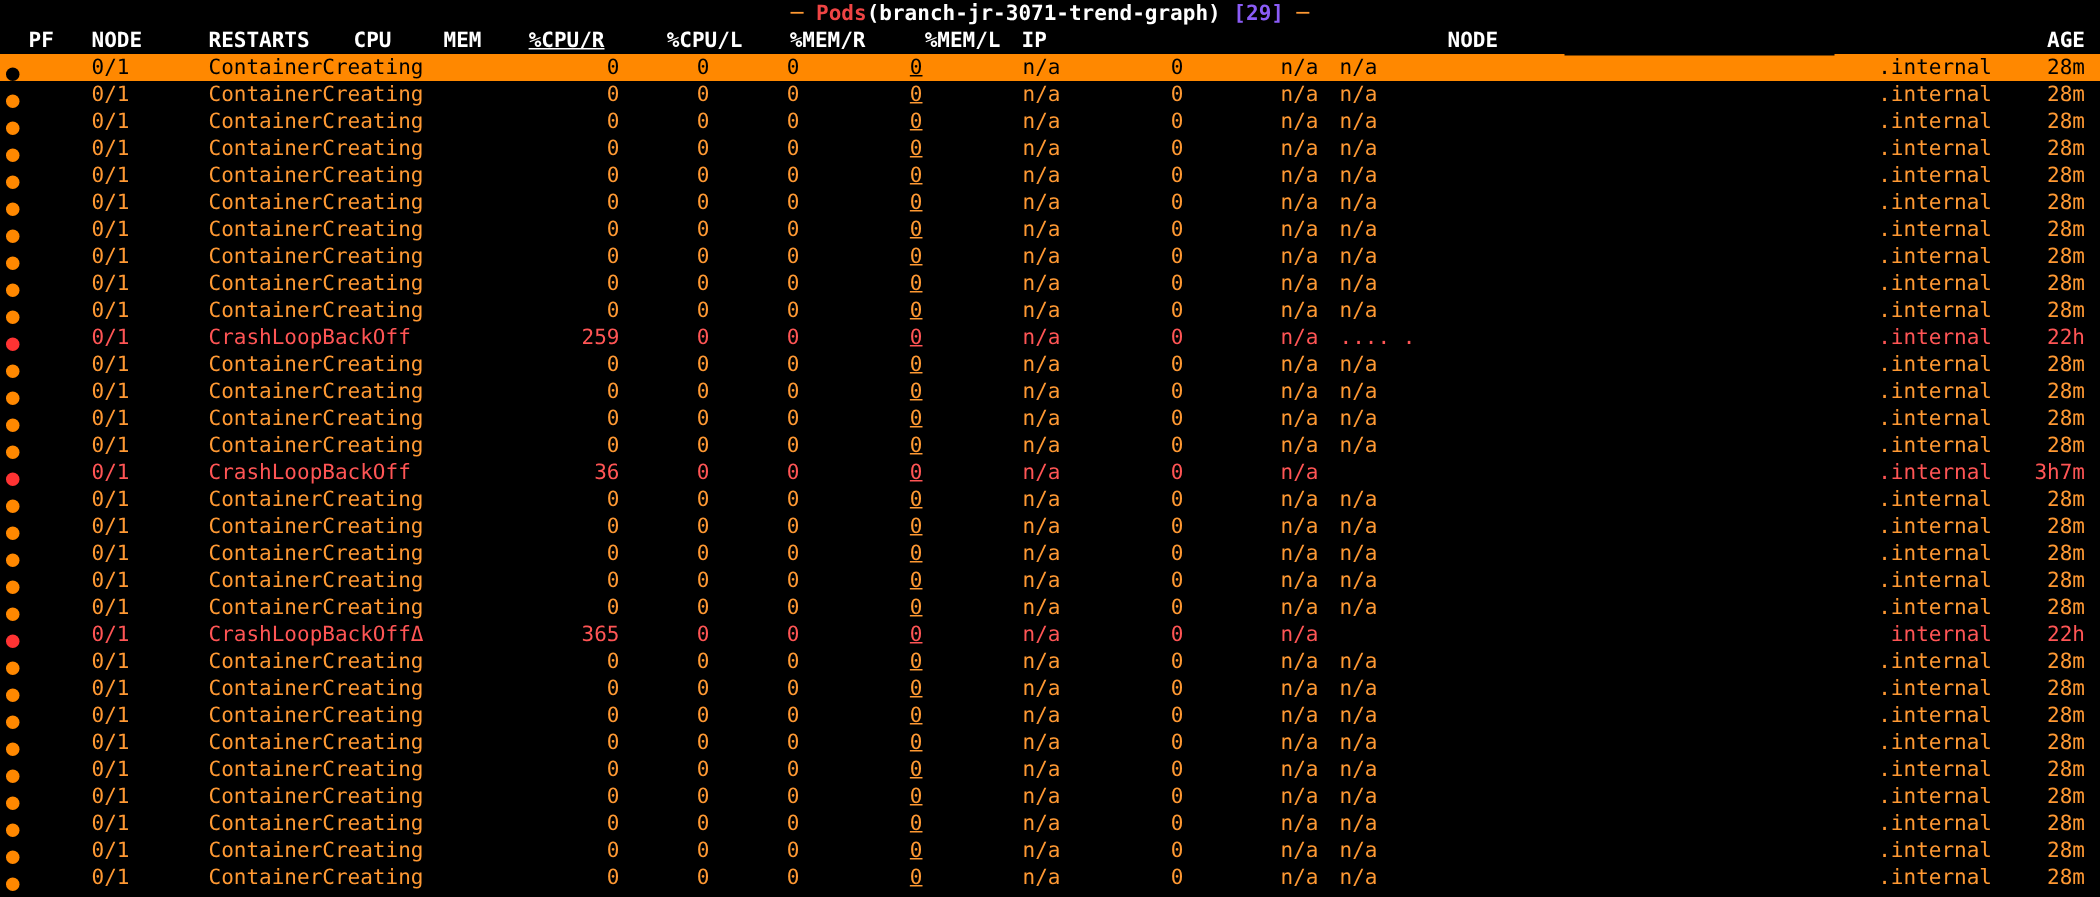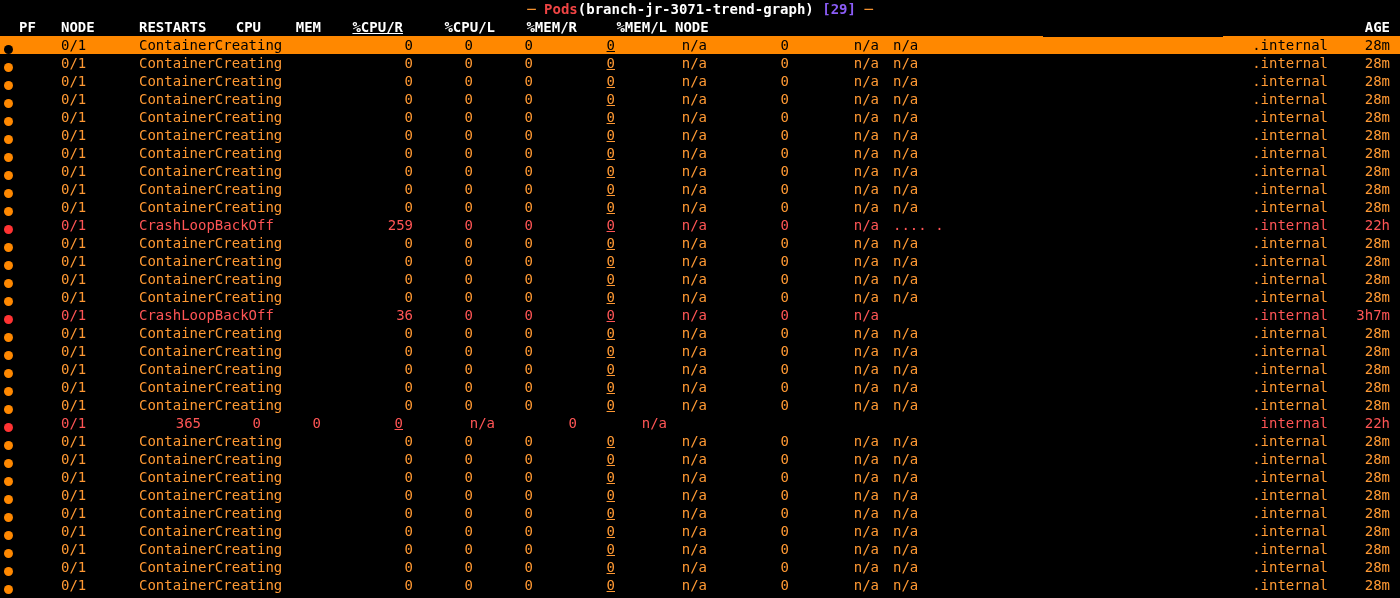--- a/index.html
+++ b/index.html
@@ -87,20 +87,21 @@
   <span class="bullet"></span>
   <span class="col c-pf">PF</span>
   <span class="col c-ready">NODE</span>
   <span class="col c-restarts">RESTARTS</span>
   <span class="col c-cpu">CPU</span>
   <span class="col c-mem">MEM</span>
   <span class="col c-cpur">%CPU/R</span>
   <span class="col c-cpul">%CPU/L</span>
   <span class="col c-memr">%MEM/R</span>
   <span class="col c-meml">%MEM/L</span>
+  <span class="col c-ip">IP</span>
   <span class="col c-node" style="text-align:left">NODE</span>
   <span class="col c-age">AGE</span>
 </div>
 
 <div id="rows">
     <div class="row selected">
       <span class="bullet orange"></span>
       <span class="col c-pf"></span>
       <span class="col c-ready ">0/1</span>
       <span class="col c-status ">ContainerCreating</span>
@@ -432,20 +433,21 @@
       <span class="col c-memr ">0</span>
       <span class="col c-meml ">n/a</span>
       <span class="col c-ip ">n/a</span>
       <span class="col c-node ">.internal</span>
       <span class="col c-age ">28m</span>
     </div>
     <div class="row">
       <span class="bullet red"></span>
       <span class="col c-pf"></span>
       <span class="col c-ready crash">0/1</span>
+      <span class="col c-status crash">CrashLoopBackOffΔ</span>
       <span class="col c-restarts crash">365</span>
       <span class="col c-cpu crash">0</span>
       <span class="col c-mem crash">0</span>
       <span class="col c-cpur crash">0</span>
       <span class="col c-cpul crash">n/a</span>
       <span class="col c-memr crash">0</span>
       <span class="col c-meml crash">n/a</span>
       <span class="col c-ip crash"></span>
       <span class="col c-node crash">internal</span>
       <span class="col c-age crash">22h</span>

